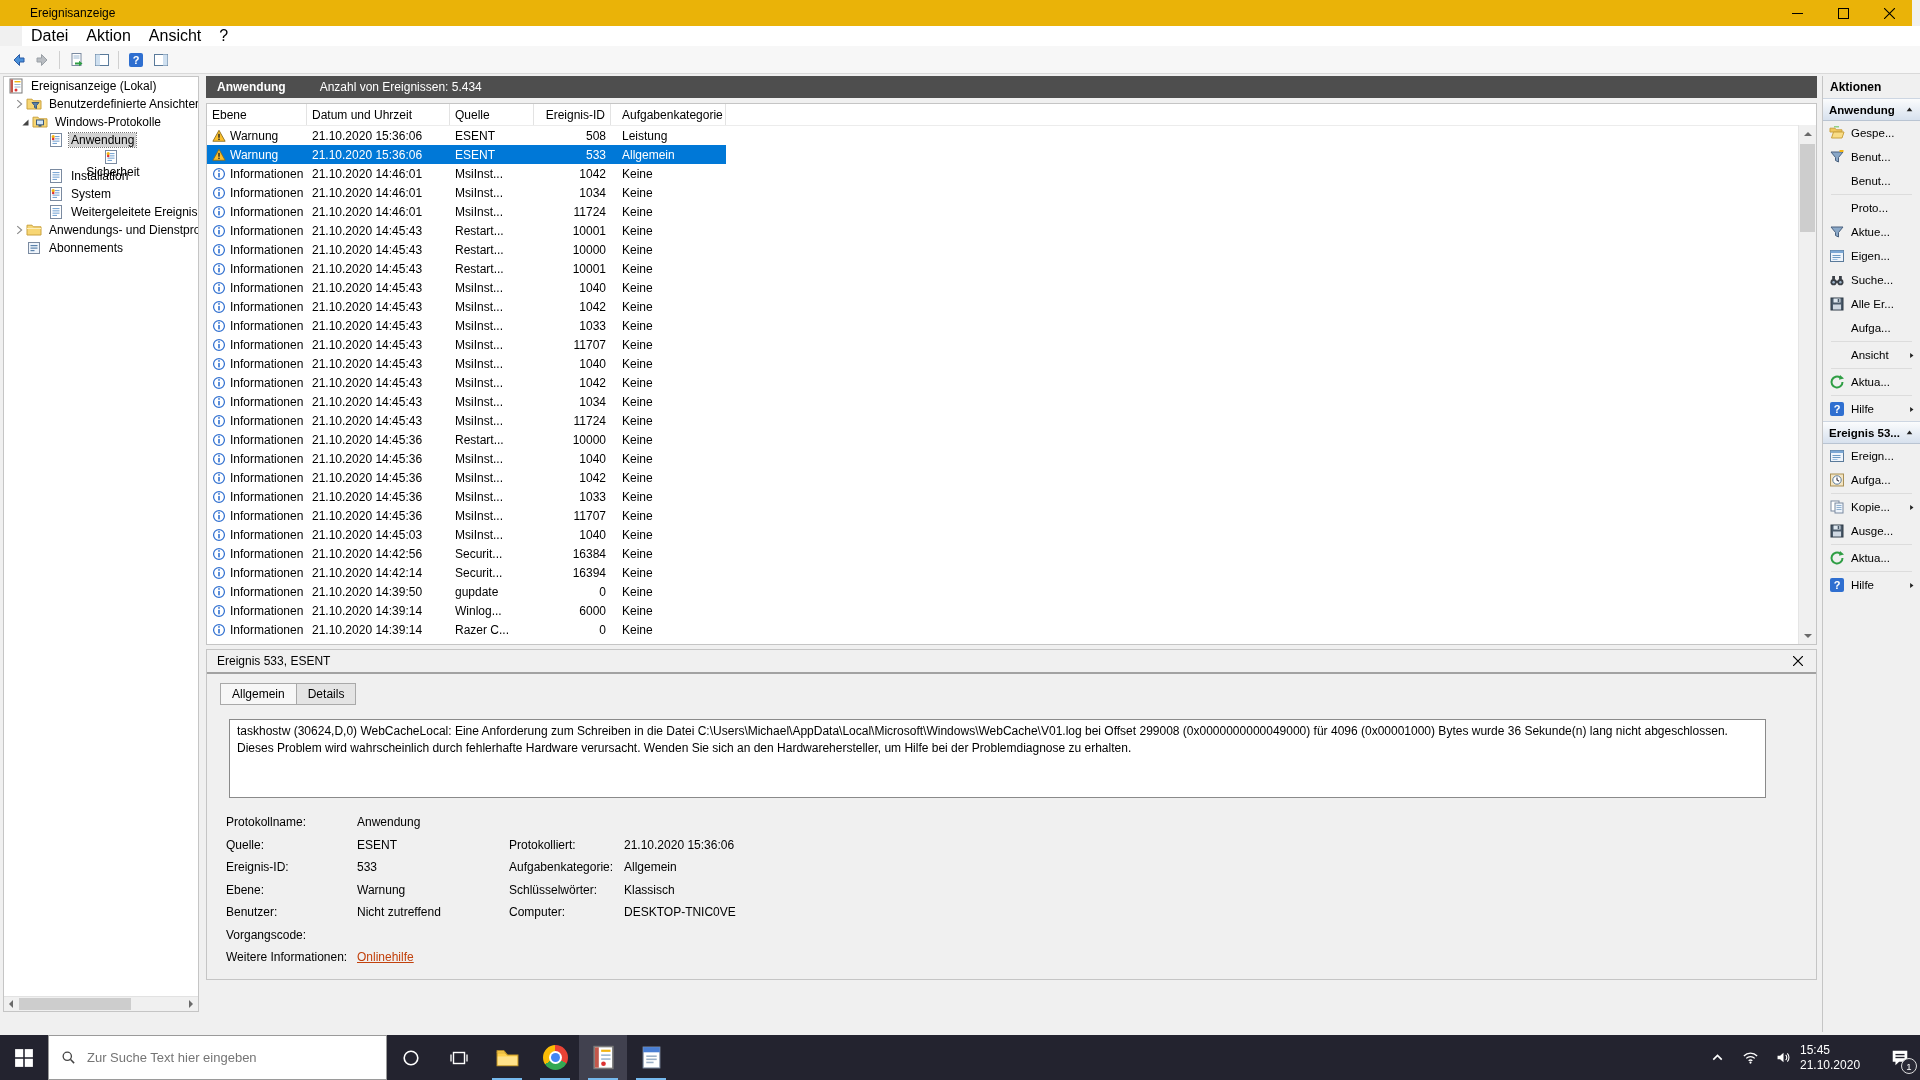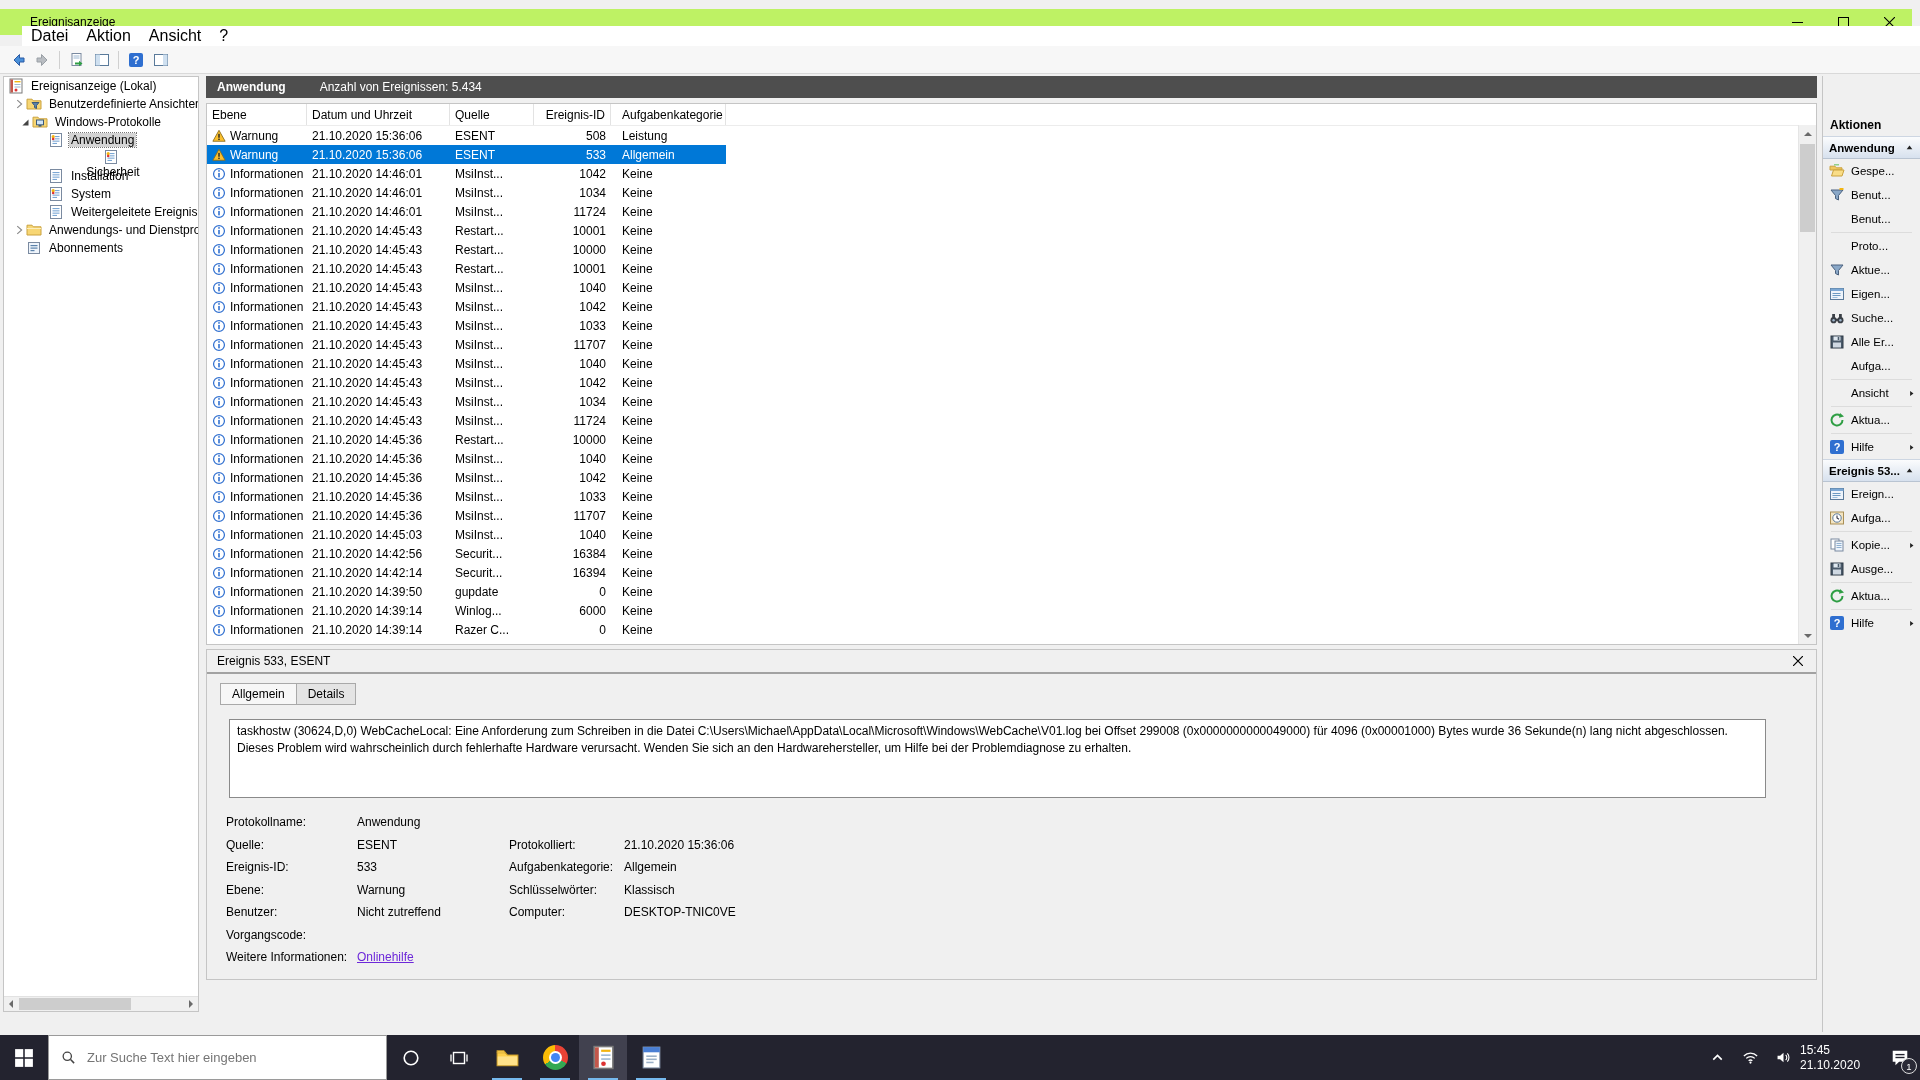--- a/index.html
+++ b/index.html
@@ -1,21 +1,21 @@
 <!DOCTYPE html>
 <html><head>
 <meta charset="utf-8">
 <style>
   html,body{margin:0;padding:0;width:1920px;height:1080px;overflow:hidden;
     font-family:"Liberation Sans",sans-serif;background:#f0f0f0;color:#000;}
   .ic{display:inline-flex;align-items:center;justify-content:center;}
   .ic svg{width:100%;height:100%;display:block;}
 
   
-  #titlebar{position:absolute;left:0;top:0;right:8px;height:26px;background:#bef264;display:flex;align-items:center;font-size:12px;border-bottom:1px solid #f0f0f0;margin-top:9px;}
+  #titlebar{position:absolute;left:0;top:0;right:8px;height:26px;background:#eab308;display:flex;align-items:center;font-size:12px;border-bottom:1px solid #f0f0f0;}
   #app-icon{width:16px;height:16px;margin:0 6px 0 8px;}
   .win-controls{margin-left:auto;display:flex;height:100%;}
   .win-btn{width:46px;height:100%;display:flex;align-items:center;justify-content:center;}
   .win-btn svg{width:11px;height:11px;}
 
   
   #menubar{position:absolute;top:26px;left:0;right:0;height:20px;background:#fff;display:flex;align-items:center;font-size:16px;margin-left:22px;}
   .menu-item{padding:2px 9px;}
   #toolbar{position:absolute;top:46px;left:0;right:0;height:27px;background:#f7f7f7;border-bottom:1px solid #d9d9d9;display:flex;align-items:center;padding-left:5px;}
   .tb-btn{width:25px;height:23px;display:flex;align-items:center;justify-content:center;}
@@ -60,25 +60,25 @@
   #detail-pane{position:absolute;left:206px;top:649px;width:1611px;height:331px;background:#f0f0f0;border:1px solid #c5c5c5;box-sizing:border-box;}
   #dp-header{height:22px;display:flex;align-items:center;padding:0 10px;font-size:12px;border-bottom:2px solid #a2a2a2;}
   #dp-close{margin-left:auto;width:16px;height:16px;display:flex;align-items:center;justify-content:center;}
   #dp-close svg{width:10px;height:10px;}
   #dp-tabs{margin:9px 0 0 13px;display:flex;font-size:12px;}
   .tab{padding:3px 11px 3px;border:1px solid #a9a9a9;background:#e4e4e4;}
   .tab.active{background:#f7f7f7;}
   .tab + .tab{border-left:none;}
   #dp-msg{position:absolute;left:22px;top:69px;width:1537px;height:79px;background:#fff;border:1px solid #8a8a8a;font-size:12px;line-height:16.5px;padding:3px 7px;box-sizing:border-box;overflow:hidden;}
   #fields{position:absolute;left:19px;top:165px;display:grid;grid-template-columns:131px 152px 115px auto;row-gap:8.5px;font-size:12px;}
-  .link{color:#6d28d9;}
+  .link{color:#c2410c;}
 
   
   #actions{position:absolute;left:1822px;top:76px;width:98px;bottom:48px;background:#f0f0f0;border-left:1px solid #c5c5c5;box-sizing:border-box;overflow:hidden;}
-  #actions-title{height:22px;font-weight:bold;font-size:12px;padding:4px 0 0 7px;box-sizing:border-box;margin-top:38px;}
+  #actions-title{height:22px;font-weight:bold;font-size:12px;padding:4px 0 0 7px;box-sizing:border-box;}
   .ax-section-h{height:21px;background:linear-gradient(#fbfcfd,#d7e1ee);border-top:1px solid #cdd6e2;border-bottom:1px solid #b9c4d2;display:flex;align-items:center;font-size:11.5px;font-weight:bold;padding:0 6px;white-space:nowrap;overflow:hidden;}
   .ax-colicon{width:9px;height:9px;margin-left:auto;flex:none;}
   .ax-item{height:24px;display:flex;align-items:center;font-size:11.5px;padding:0 4px 0 6px;white-space:nowrap;overflow:hidden;}
   .ax-ico{width:16px;height:16px;margin-right:6px;flex:none;}
   .ax-sub{width:9px;height:9px;margin-left:auto;flex:none;}
   .ax-div{height:1px;background:#dcdcdc;margin:1px 8px;}
 
   
   #taskbar{position:absolute;left:0;bottom:0;width:1920px;height:45px;background:#23232f;display:flex;align-items:stretch;color:#fff;}
   .tbar-btn{width:48px;display:flex;align-items:center;justify-content:center;position:relative;}

